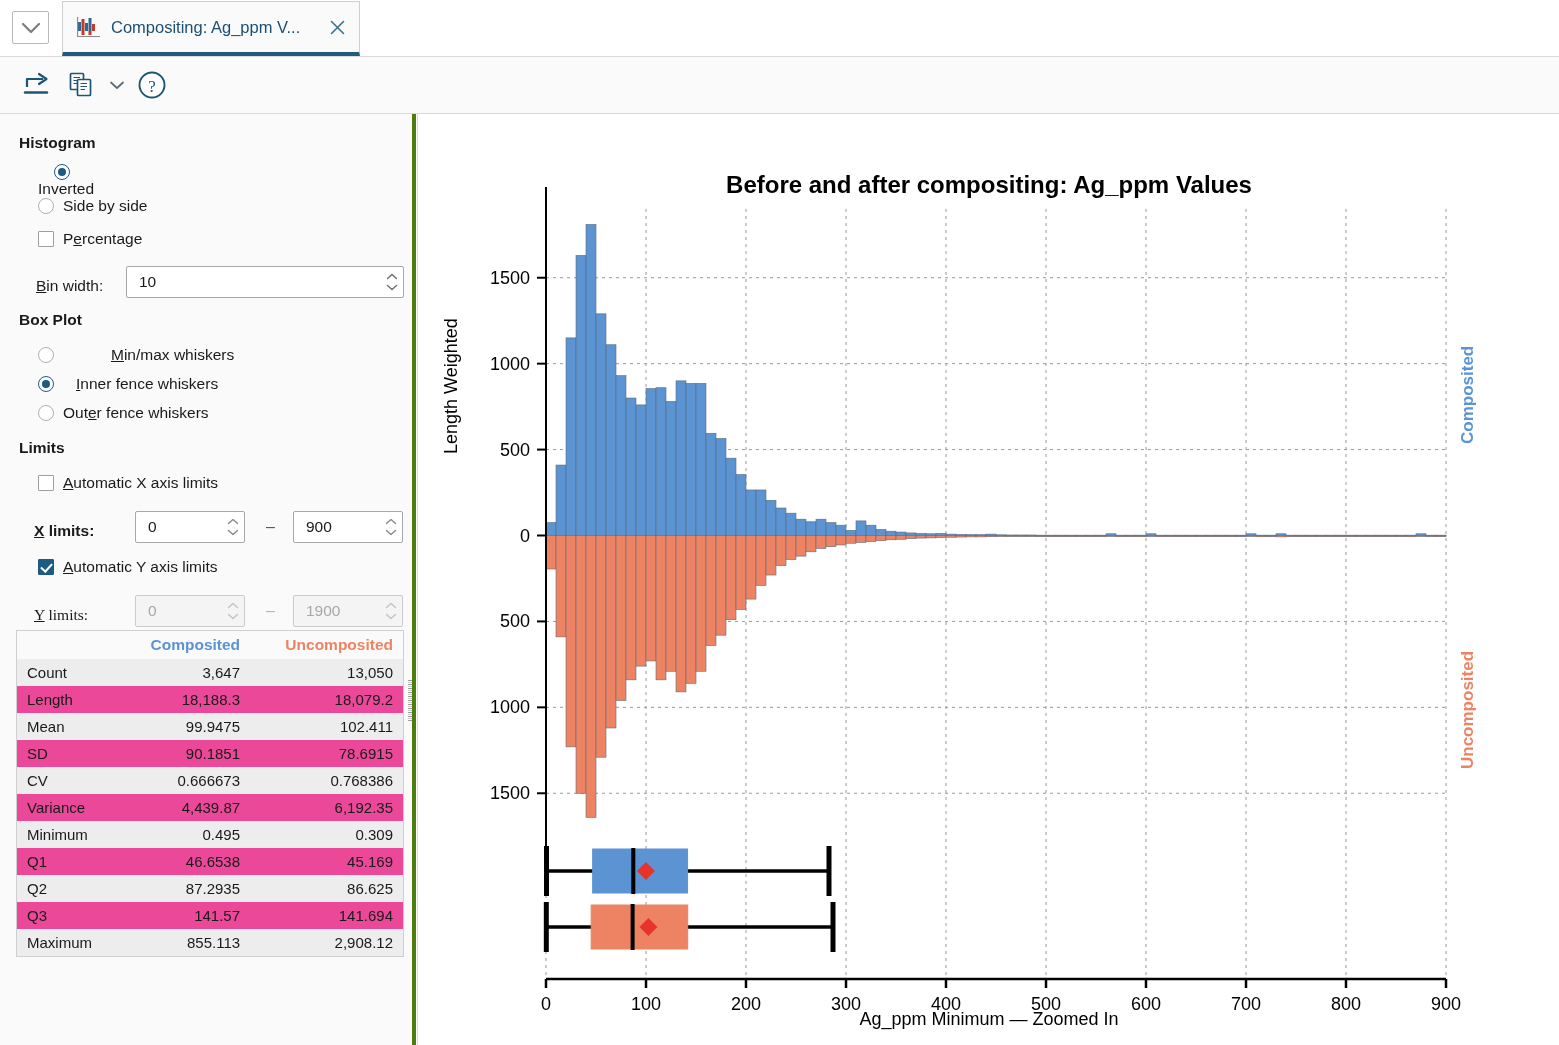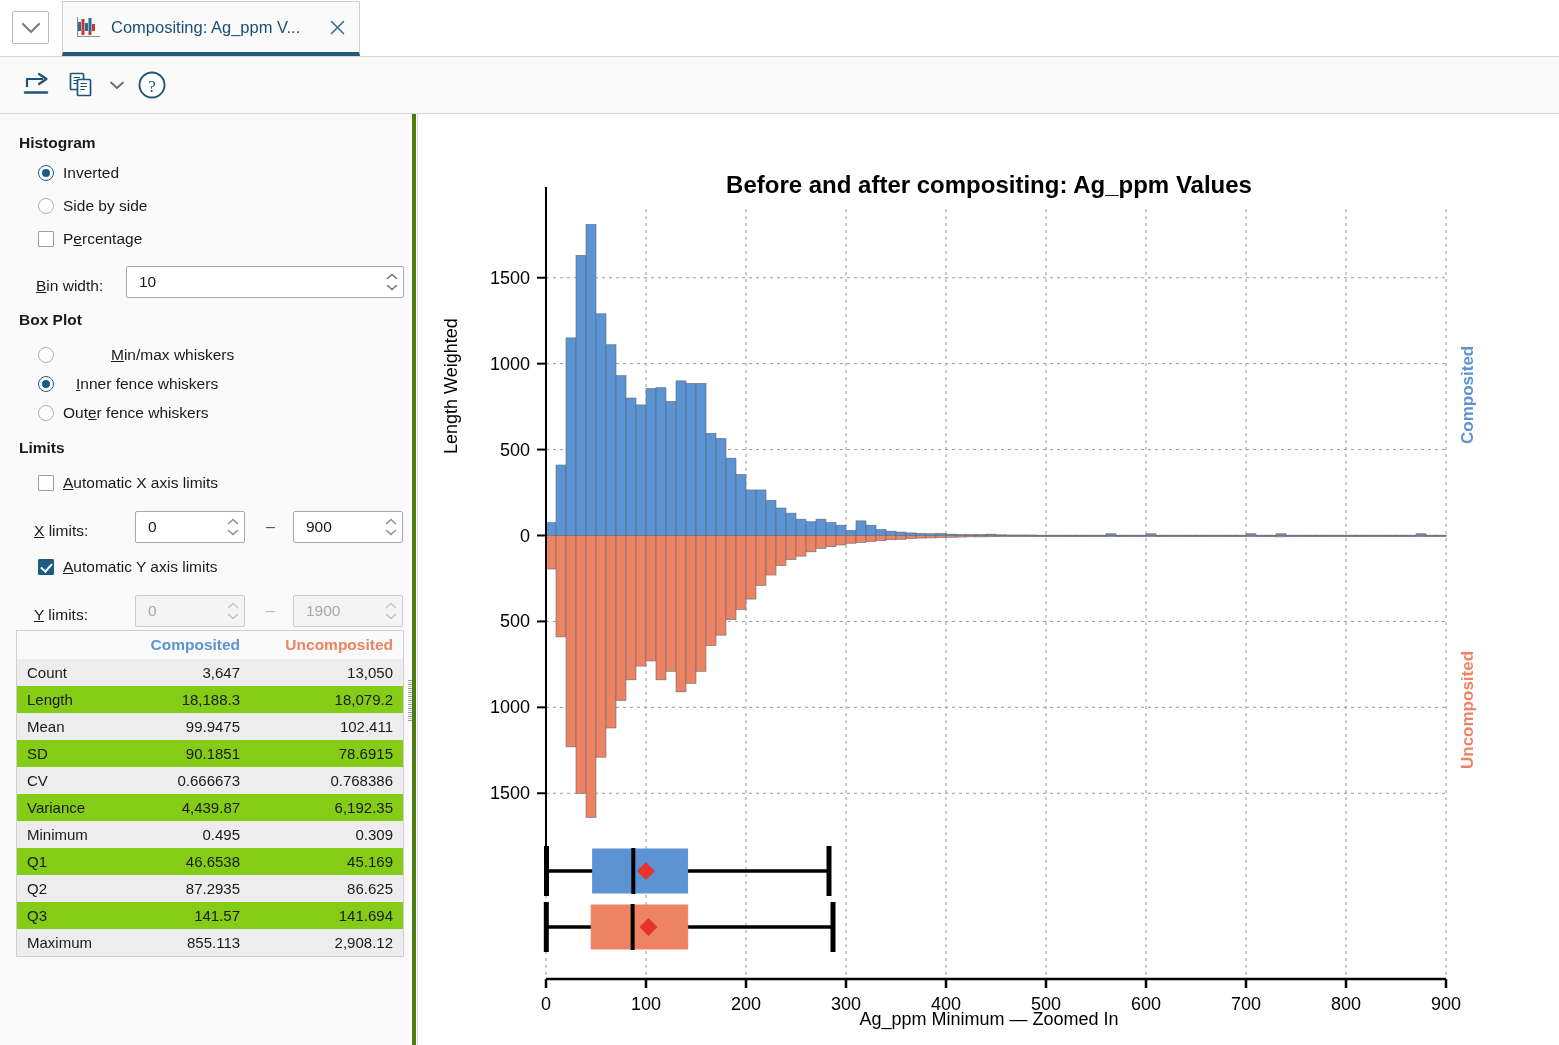--- a/index.html
+++ b/index.html
@@ -127,21 +127,21 @@
   }
   .stats table { width: 100%; border-collapse: collapse; }
   .stats th, .stats td { padding: 5px 10px; font-weight: normal; }
   .stats th.hl { text-align: left; }
   .stats th.hc { text-align: right; font-weight: bold; font-size: 15.5px; }
   .stats th.comp   { color: #5b93d3; }
   .stats th.uncomp { color: #ee8364; }
   .stats td.name { text-align: left; color:#1a1a1a; }
   .stats td.num  { text-align: right; color:#1a1a1a; }
   .stats tr.odd td { background: #ededed; }
-  .stats tr.even td { background: #84cc16; }
+  .stats tr.even td { background: #ec4899; }
   .stats thead tr th { background:#fafafa; }
 
   
   .plotpanel {
     position: absolute; left: 417px; top: 114px; width: 1142px; height: 931px;
     background: #ffffff; border-left: 1px solid #dcdcdc;
   }
   .plot-title {
     position:absolute; left:0; top: 57px; width: 1142px; text-align:center;
     font-size: 24px; font-weight: bold; color:#000;
@@ -222,21 +222,21 @@
         <circle cx="16" cy="16" r="12.5" fill="#fff" stroke="#1d5576" stroke-width="1.9"></circle>
         <text x="16" y="22.5" text-anchor="middle" font-family="Liberation Serif, serif" font-size="17" fill="#1d5576">?</text>
       </svg>
     </div>
   </div>
 
   <div class="sidebar">
 
     <div class="sec-title hist-title">Histogram</div>
 
-    <div class="opt-row" style="left:38px; top:50px;">
+    <div class="opt-row" style="left:38px; top:50px;flex-direction:column;">
       <span class="radio on"></span>
       <span>Inverted</span>
     </div>
     <div class="opt-row" style="left:38px; top:83px;">
       <span class="radio"></span>
       <span>Side by side</span>
     </div>
     <div class="opt-row" style="left:38px; top:116px;">
       <span class="chk"></span>
       <span>P<span class="u">e</span>rcentage</span>
@@ -270,21 +270,21 @@
       <span>Out<span class="u">e</span>r fence whiskers</span>
     </div>
 
     <div class="sec-title lim-title">Limits</div>
 
     <div class="opt-row" style="left:38px; top:360px;">
       <span class="chk"></span>
       <span><span class="u">A</span>utomatic X axis limits</span>
     </div>
 
-    <div class="lbl" style="left:34px; top:408px;"><span class="u">X</span> limits:</div>
+    <div class="lbl" style="left:34px; top:408px;font-weight:bold;"><span class="u">X</span> limits:</div>
     <div class="spin" style="left:135px; top:397px; width:110px;">
       <input readonly="" value="0" style="">
       <span class="spin-arrows">
         <svg width="12" height="7" viewBox="0 0 12 7">
             <path d="M1.5 5.5 L6 1.5 L10.5 5.5" fill="none" stroke="#8a8a8a" stroke-width="1.4" stroke-linecap="round" stroke-linejoin="round"></path>
           </svg>
         <svg width="12" height="7" viewBox="0 0 12 7">
             <path d="M1.5 1.5 L6 5.5 L10.5 1.5" fill="none" stroke="#8a8a8a" stroke-width="1.4" stroke-linecap="round" stroke-linejoin="round"></path>
           </svg>
       </span>
@@ -300,21 +300,21 @@
             <path d="M1.5 1.5 L6 5.5 L10.5 1.5" fill="none" stroke="#8a8a8a" stroke-width="1.4" stroke-linecap="round" stroke-linejoin="round"></path>
           </svg>
       </span>
     </div>
 
     <div class="opt-row" style="left:38px; top:444px;">
       <span class="chk on"></span>
       <span><span class="u">A</span>utomatic Y axis limits</span>
     </div>
 
-    <div class="lbl" style="left:34px; top:492px;"><span class="u">Y</span> limits:</div>
+    <div class="lbl" style="left:34px; top:492px;font-family:Liberation Serif, serif;"><span class="u">Y</span> limits:</div>
     <div class="spin disabled" style="left:135px; top:481px; width:110px;">
       <input disabled="" value="0" style="">
       <span class="spin-arrows">
         <svg width="12" height="7" viewBox="0 0 12 7">
             <path d="M1.5 5.5 L6 1.5 L10.5 5.5" fill="none" stroke="#c3c3c3" stroke-width="1.4" stroke-linecap="round" stroke-linejoin="round"></path>
           </svg>
         <svg width="12" height="7" viewBox="0 0 12 7">
             <path d="M1.5 1.5 L6 5.5 L10.5 1.5" fill="none" stroke="#c3c3c3" stroke-width="1.4" stroke-linecap="round" stroke-linejoin="round"></path>
           </svg>
       </span>

